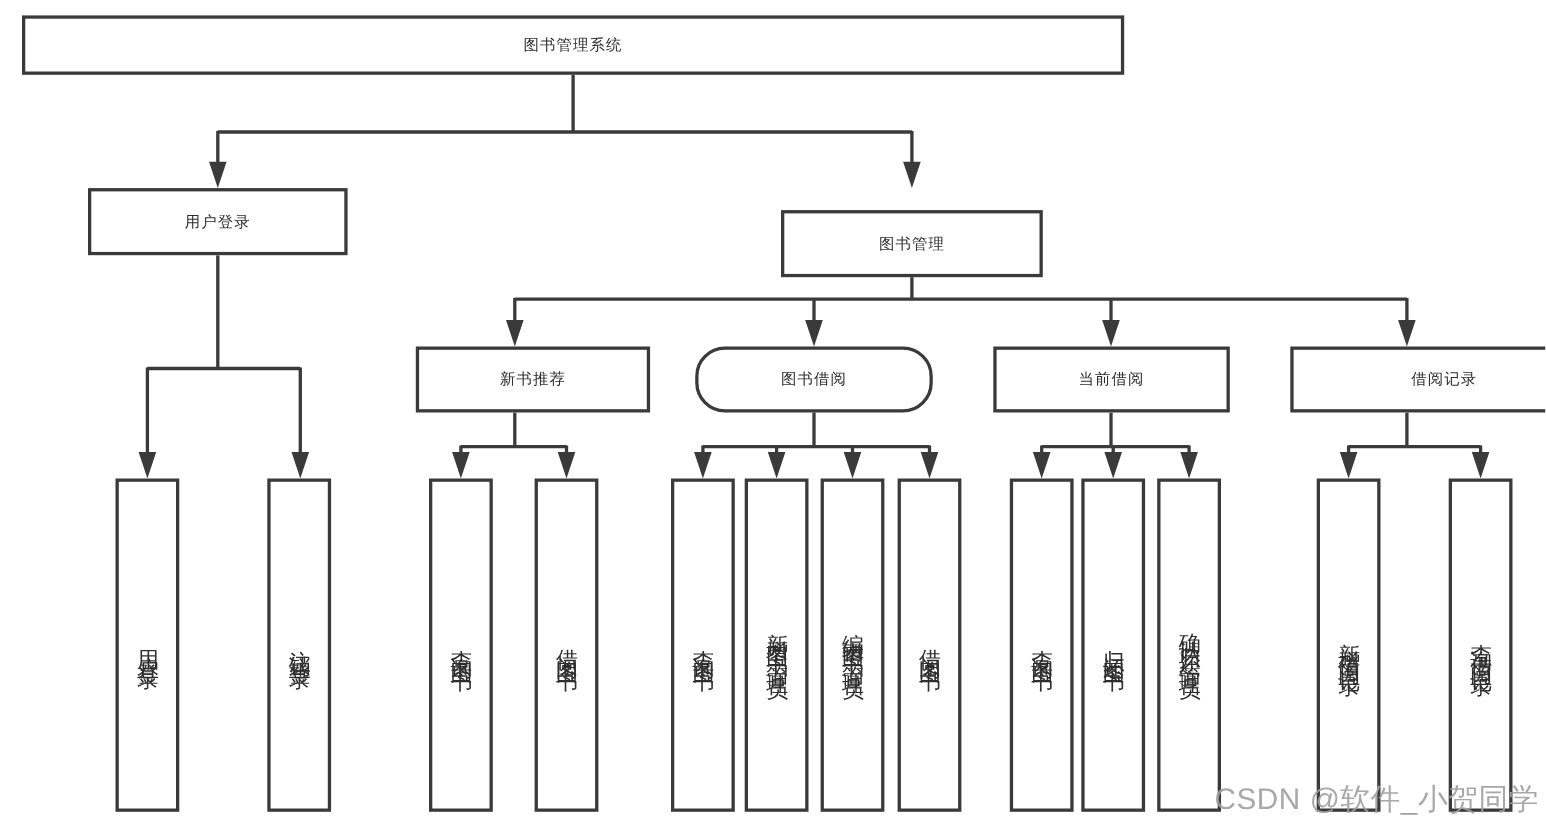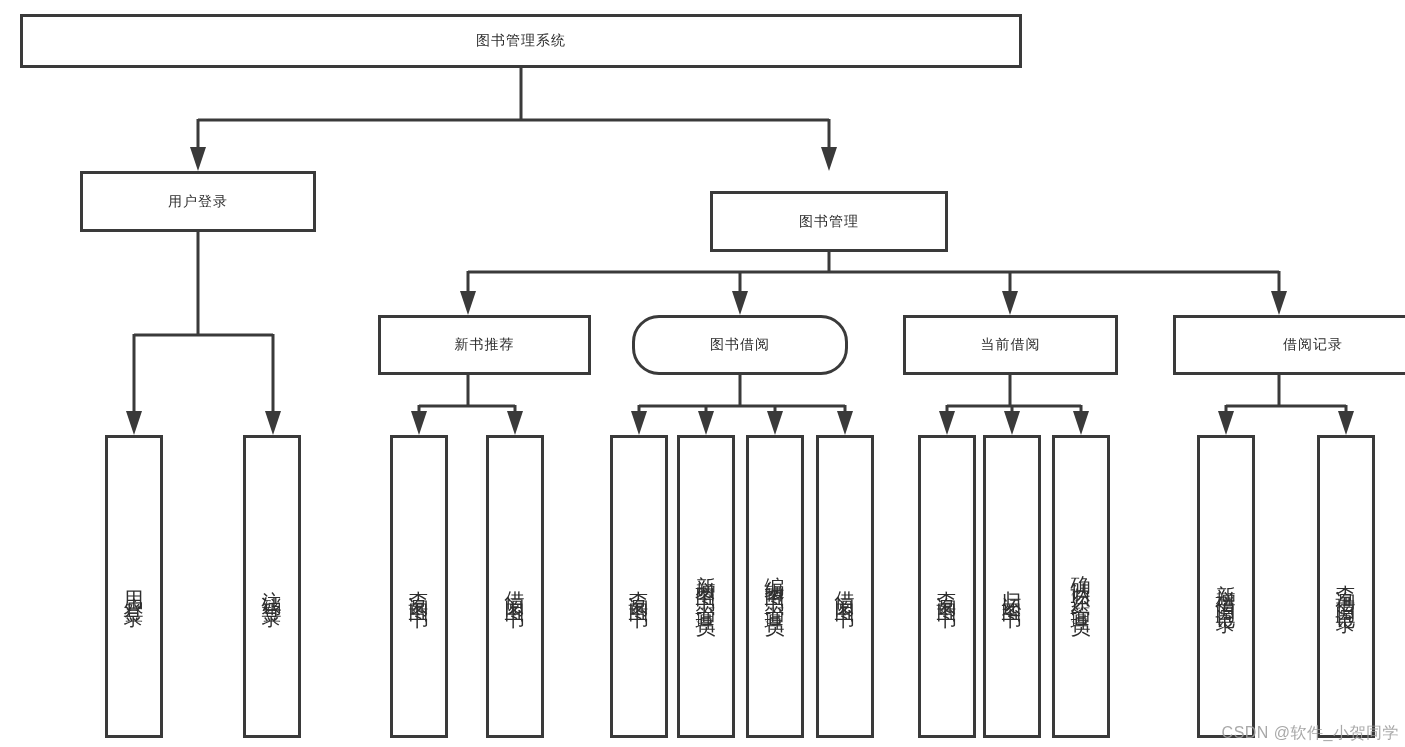--- a/index.html
+++ b/index.html
@@ -49,21 +49,21 @@
     fill: none;
   }
   #connectors polygon {
     fill: #3a3a3a;
     stroke: none;
   }
   .watermark {
     position: absolute;
     right: 6px;
     bottom: 3px;
-    font-size: 16px;
+    font-size: 27px;
     color: rgba(158, 158, 158, 0.9);
     letter-spacing: 0.5px;
     white-space: nowrap;
   }
 </style>
 </head>
 <body>
 
 <div id="canvas">
 

